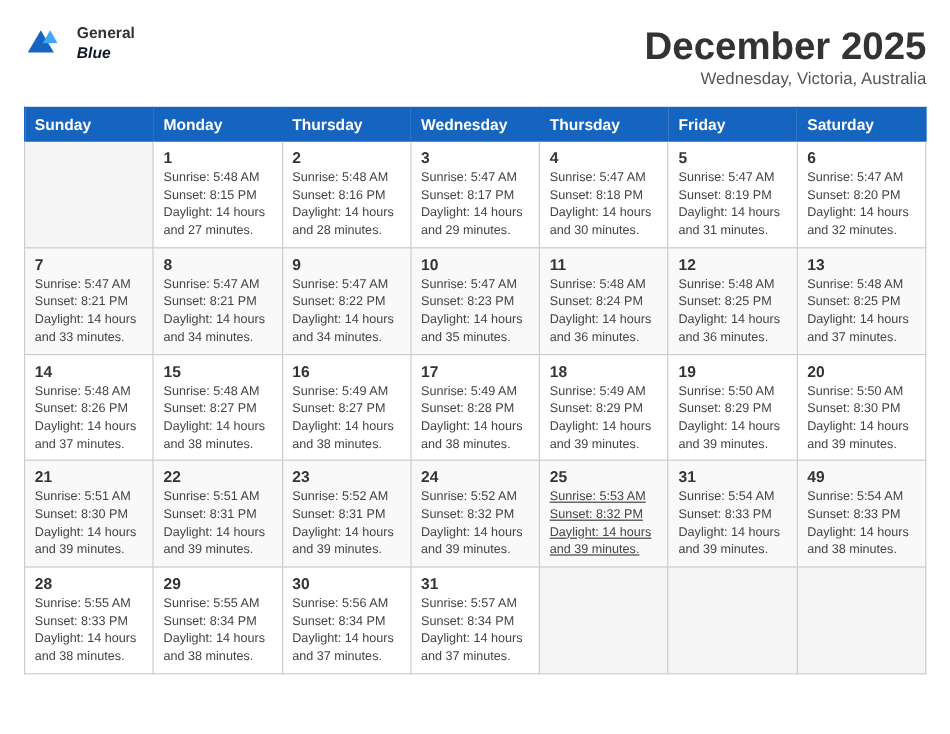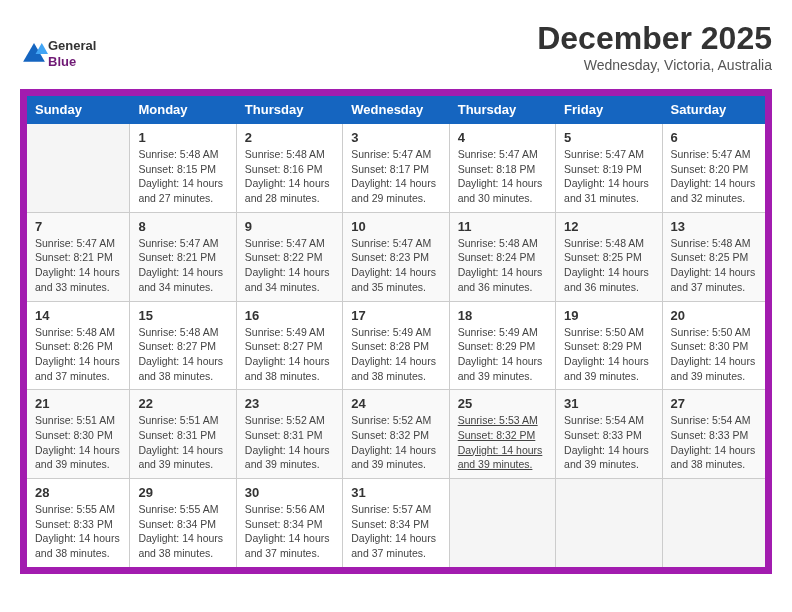--- a/index.html
+++ b/index.html
@@ -12,51 +12,50 @@
     }
     .header-area {
       display: flex;
       justify-content: space-between;
       align-items: flex-start;
       margin-bottom: 16px;
     }
     .logo {
       display: flex;
       align-items: center;
-      gap: 0;
-      margin-top: 18px;
+      gap: 16px;
     }
     .logo-text {
       font-size: 13px;
       font-weight: bold;
       line-height: 1.2;
     }
     .logo-text .general { color: #333; }
-    .logo-text .blue { color: #701a75; }
+    .logo-text .blue { color: #0f172a; font-style: italic; }
     .logo-icon {
       width: 28px;
       height: 28px;
     }
     .title-area {
       text-align: right;
     }
     .month-title {
       font-size: 32px;
       font-weight: bold;
       color: #333;
       text-align: right;
     }
     .location {
       font-size: 14px;
       color: #555;
     }
     .calendar {
       width: 100%;
       border-collapse: collapse;
-      border: 7px solid #a21caf;
+      border: 1px solid #a21caf;
     }
     .calendar th {
       background-color: #1565c0;
       color: white;
       text-align: left;
       padding: 6px 8px;
       font-size: 13px;
       font-weight: bold;
       border: 1px solid #1565c0;
     }
@@ -305,21 +304,21 @@
 and 39 minutes.</div>
         </td>
         <td>
           <span class="day-number">31</span>
           <div class="day-info" style="white-space: pre-line;">Sunrise: 5:54 AM
 Sunset: 8:33 PM
 Daylight: 14 hours
 and 39 minutes.</div>
         </td>
         <td>
-          <span class="day-number">27</span>
+          <span class="day-number">49</span>
           <div class="day-info" style="white-space: pre-line;">Sunrise: 5:54 AM
 Sunset: 8:33 PM
 Daylight: 14 hours
 and 38 minutes.</div>
         </td>
       </tr>
       <tr>
         <td>
           <span class="day-number">28</span>
           <div class="day-info" style="white-space: pre-line;">Sunrise: 5:55 AM

